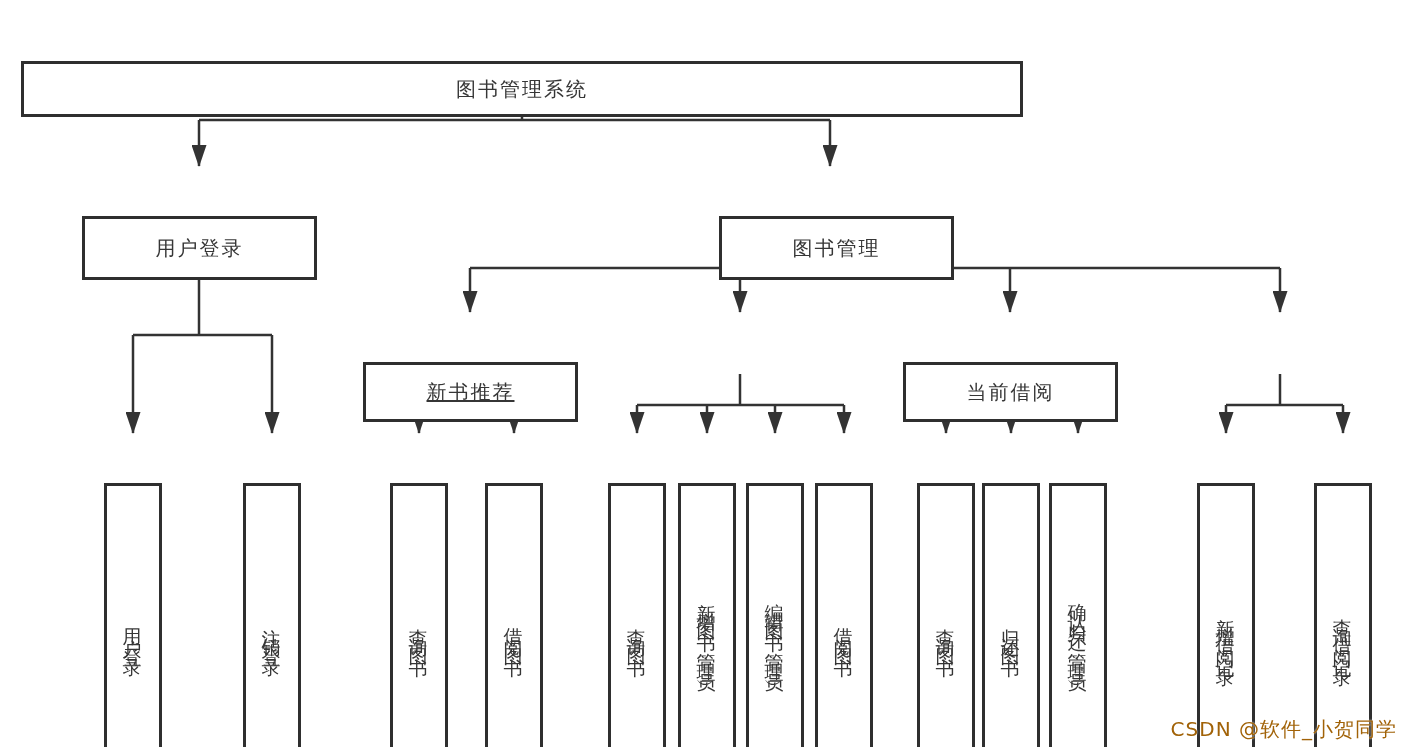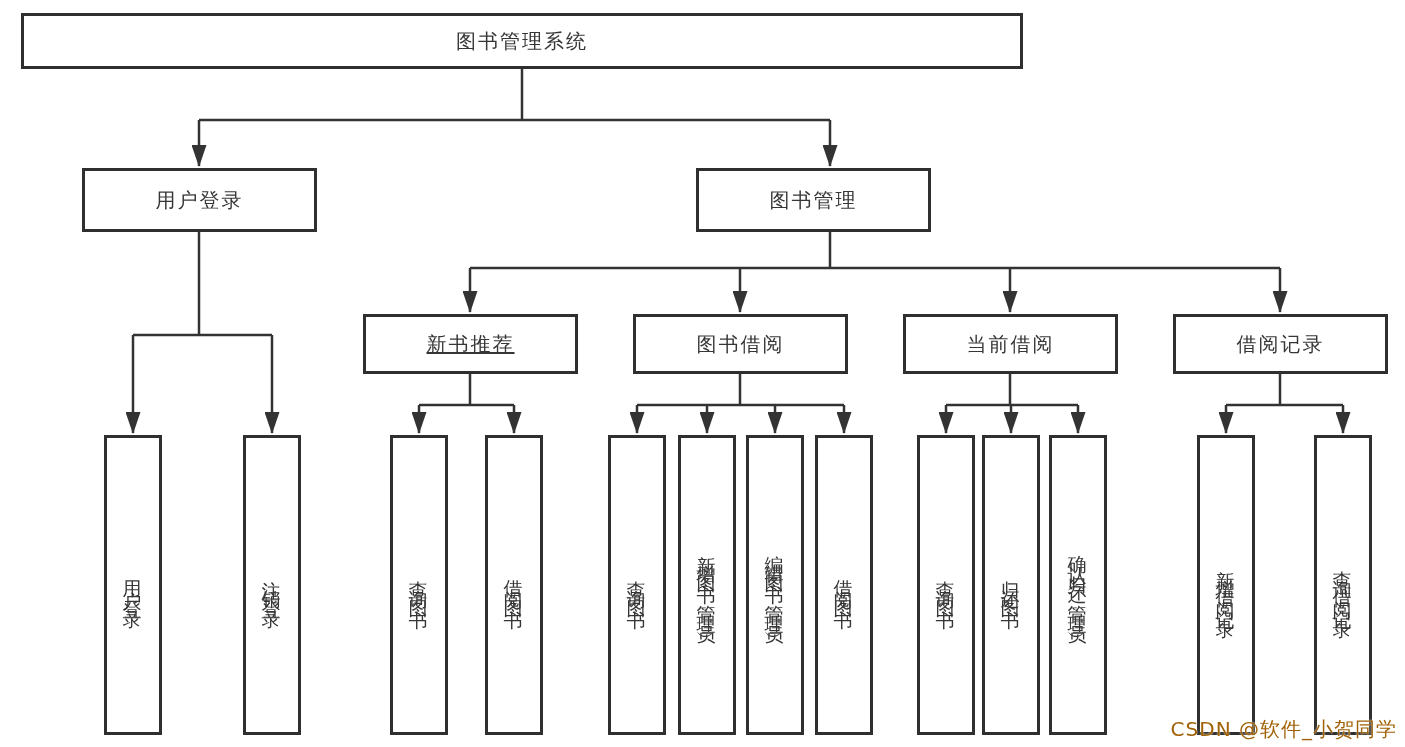--- a/index.html
+++ b/index.html
@@ -19,20 +19,21 @@
   .box {
     position: absolute;
     box-sizing: border-box;
     border: 3px solid #2f2f2f;
     background: #ffffff;
     color: #363636;
     display: flex;
     align-items: center;
     justify-content: center;
     z-index: 1;
+    margin-top: 48px;
   }
   .h-label {
     font-size: 20px;
     letter-spacing: 2px;
     white-space: nowrap;
   }
   .v-label {
     writing-mode: vertical-rl;
     text-orientation: mixed;
     font-size: 19px;
@@ -106,35 +107,29 @@
     </g>
   </svg>
 
   <div class="box" style="left:21px; top:13px; width:1002px; height:56px;">
     <span class="h-label">图书管理系统</span>
   </div>
 
   <div class="box" style="left:82px; top:168px; width:235px; height:64px;">
     <span class="h-label">用户登录</span>
   </div>
-  <div class="box" style="left:696px; top:168px; width:235px; height:64px;">
+  <div class="box" style="left:719px; top:168px; width:235px; height:64px;">
     <span class="h-label">图书管理</span>
   </div>
 
   <div class="box" style="left:363px; top:314px; width:215px; height:60px;text-decoration:underline;">
     <span class="h-label">新书推荐</span>
   </div>
-  <div class="box" style="left:633px; top:314px; width:215px; height:60px;">
-    <span class="h-label">图书借阅</span>
-  </div>
   <div class="box" style="left:903px; top:314px; width:215px; height:60px;">
     <span class="h-label">当前借阅</span>
-  </div>
-  <div class="box" style="left:1173px; top:314px; width:215px; height:60px;">
-    <span class="h-label">借阅记录</span>
   </div>
 
   <div class="box" style="left:104px; top:435px; width:58px; height:300px;">
     <span class="v-label">用户登录</span>
   </div>
   <div class="box" style="left:243px; top:435px; width:58px; height:300px;">
     <span class="v-label">注销登录</span>
   </div>
 
   <div class="box" style="left:390px; top:435px; width:58px; height:300px;">

